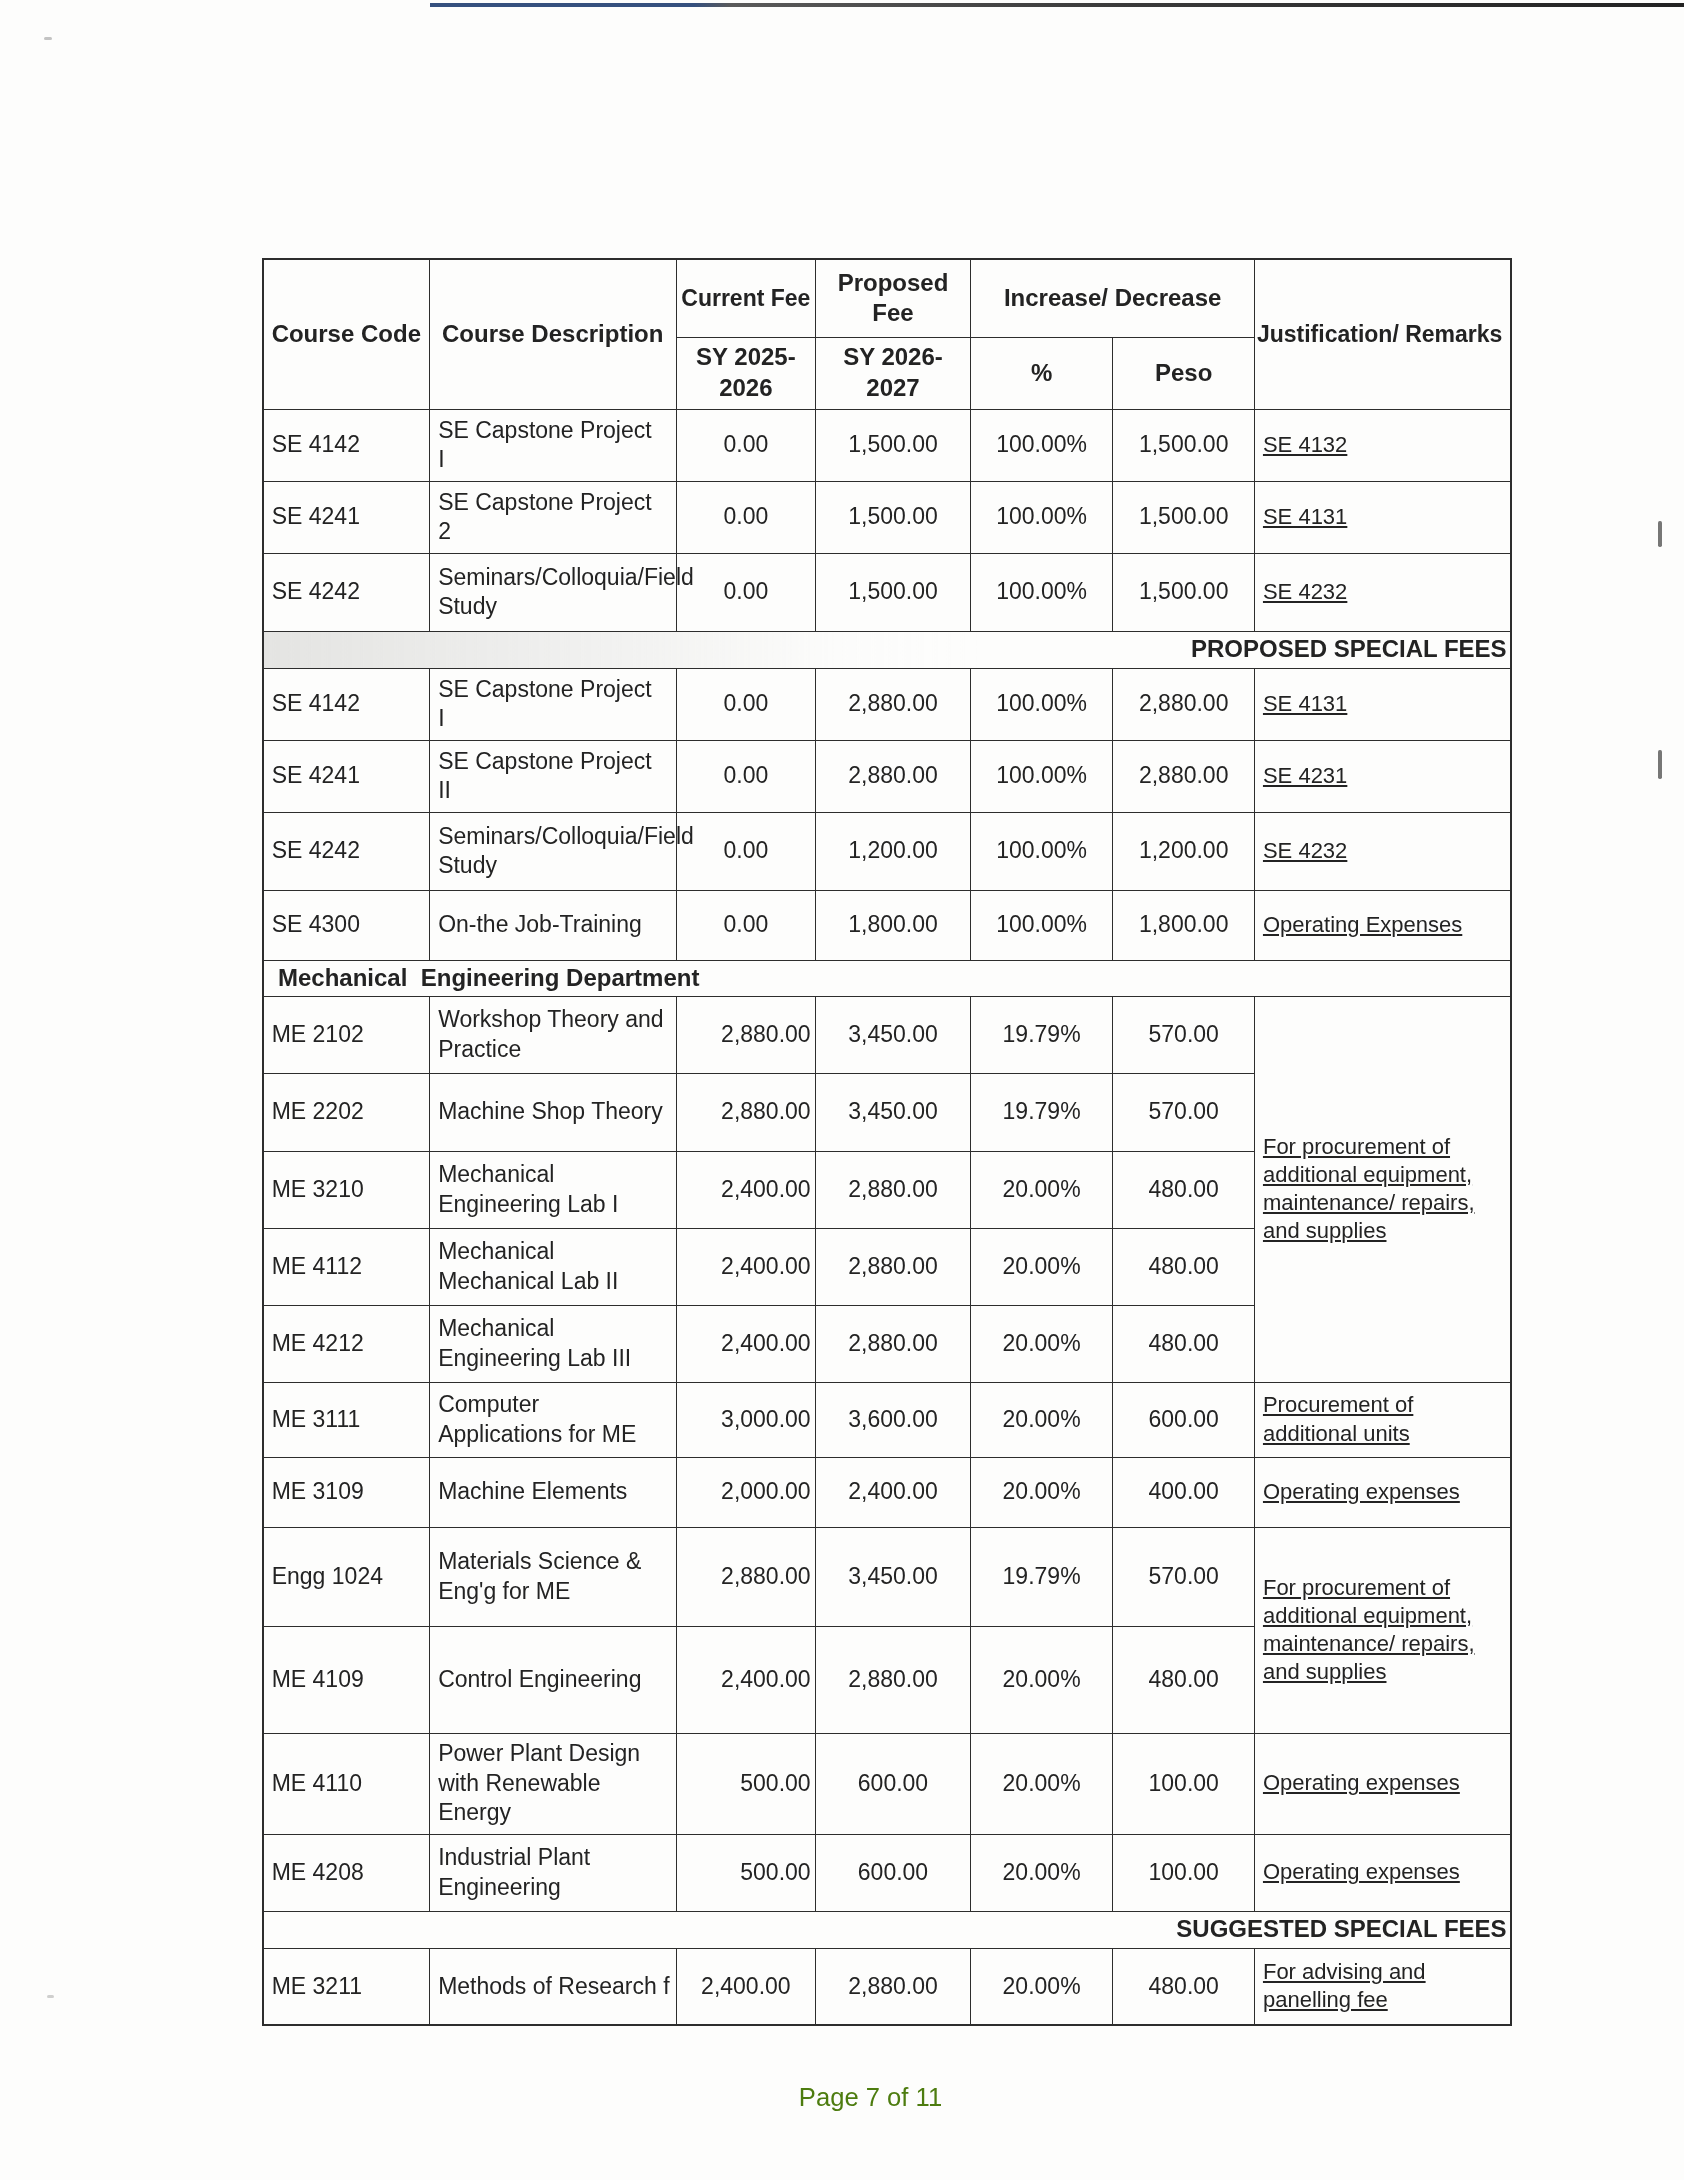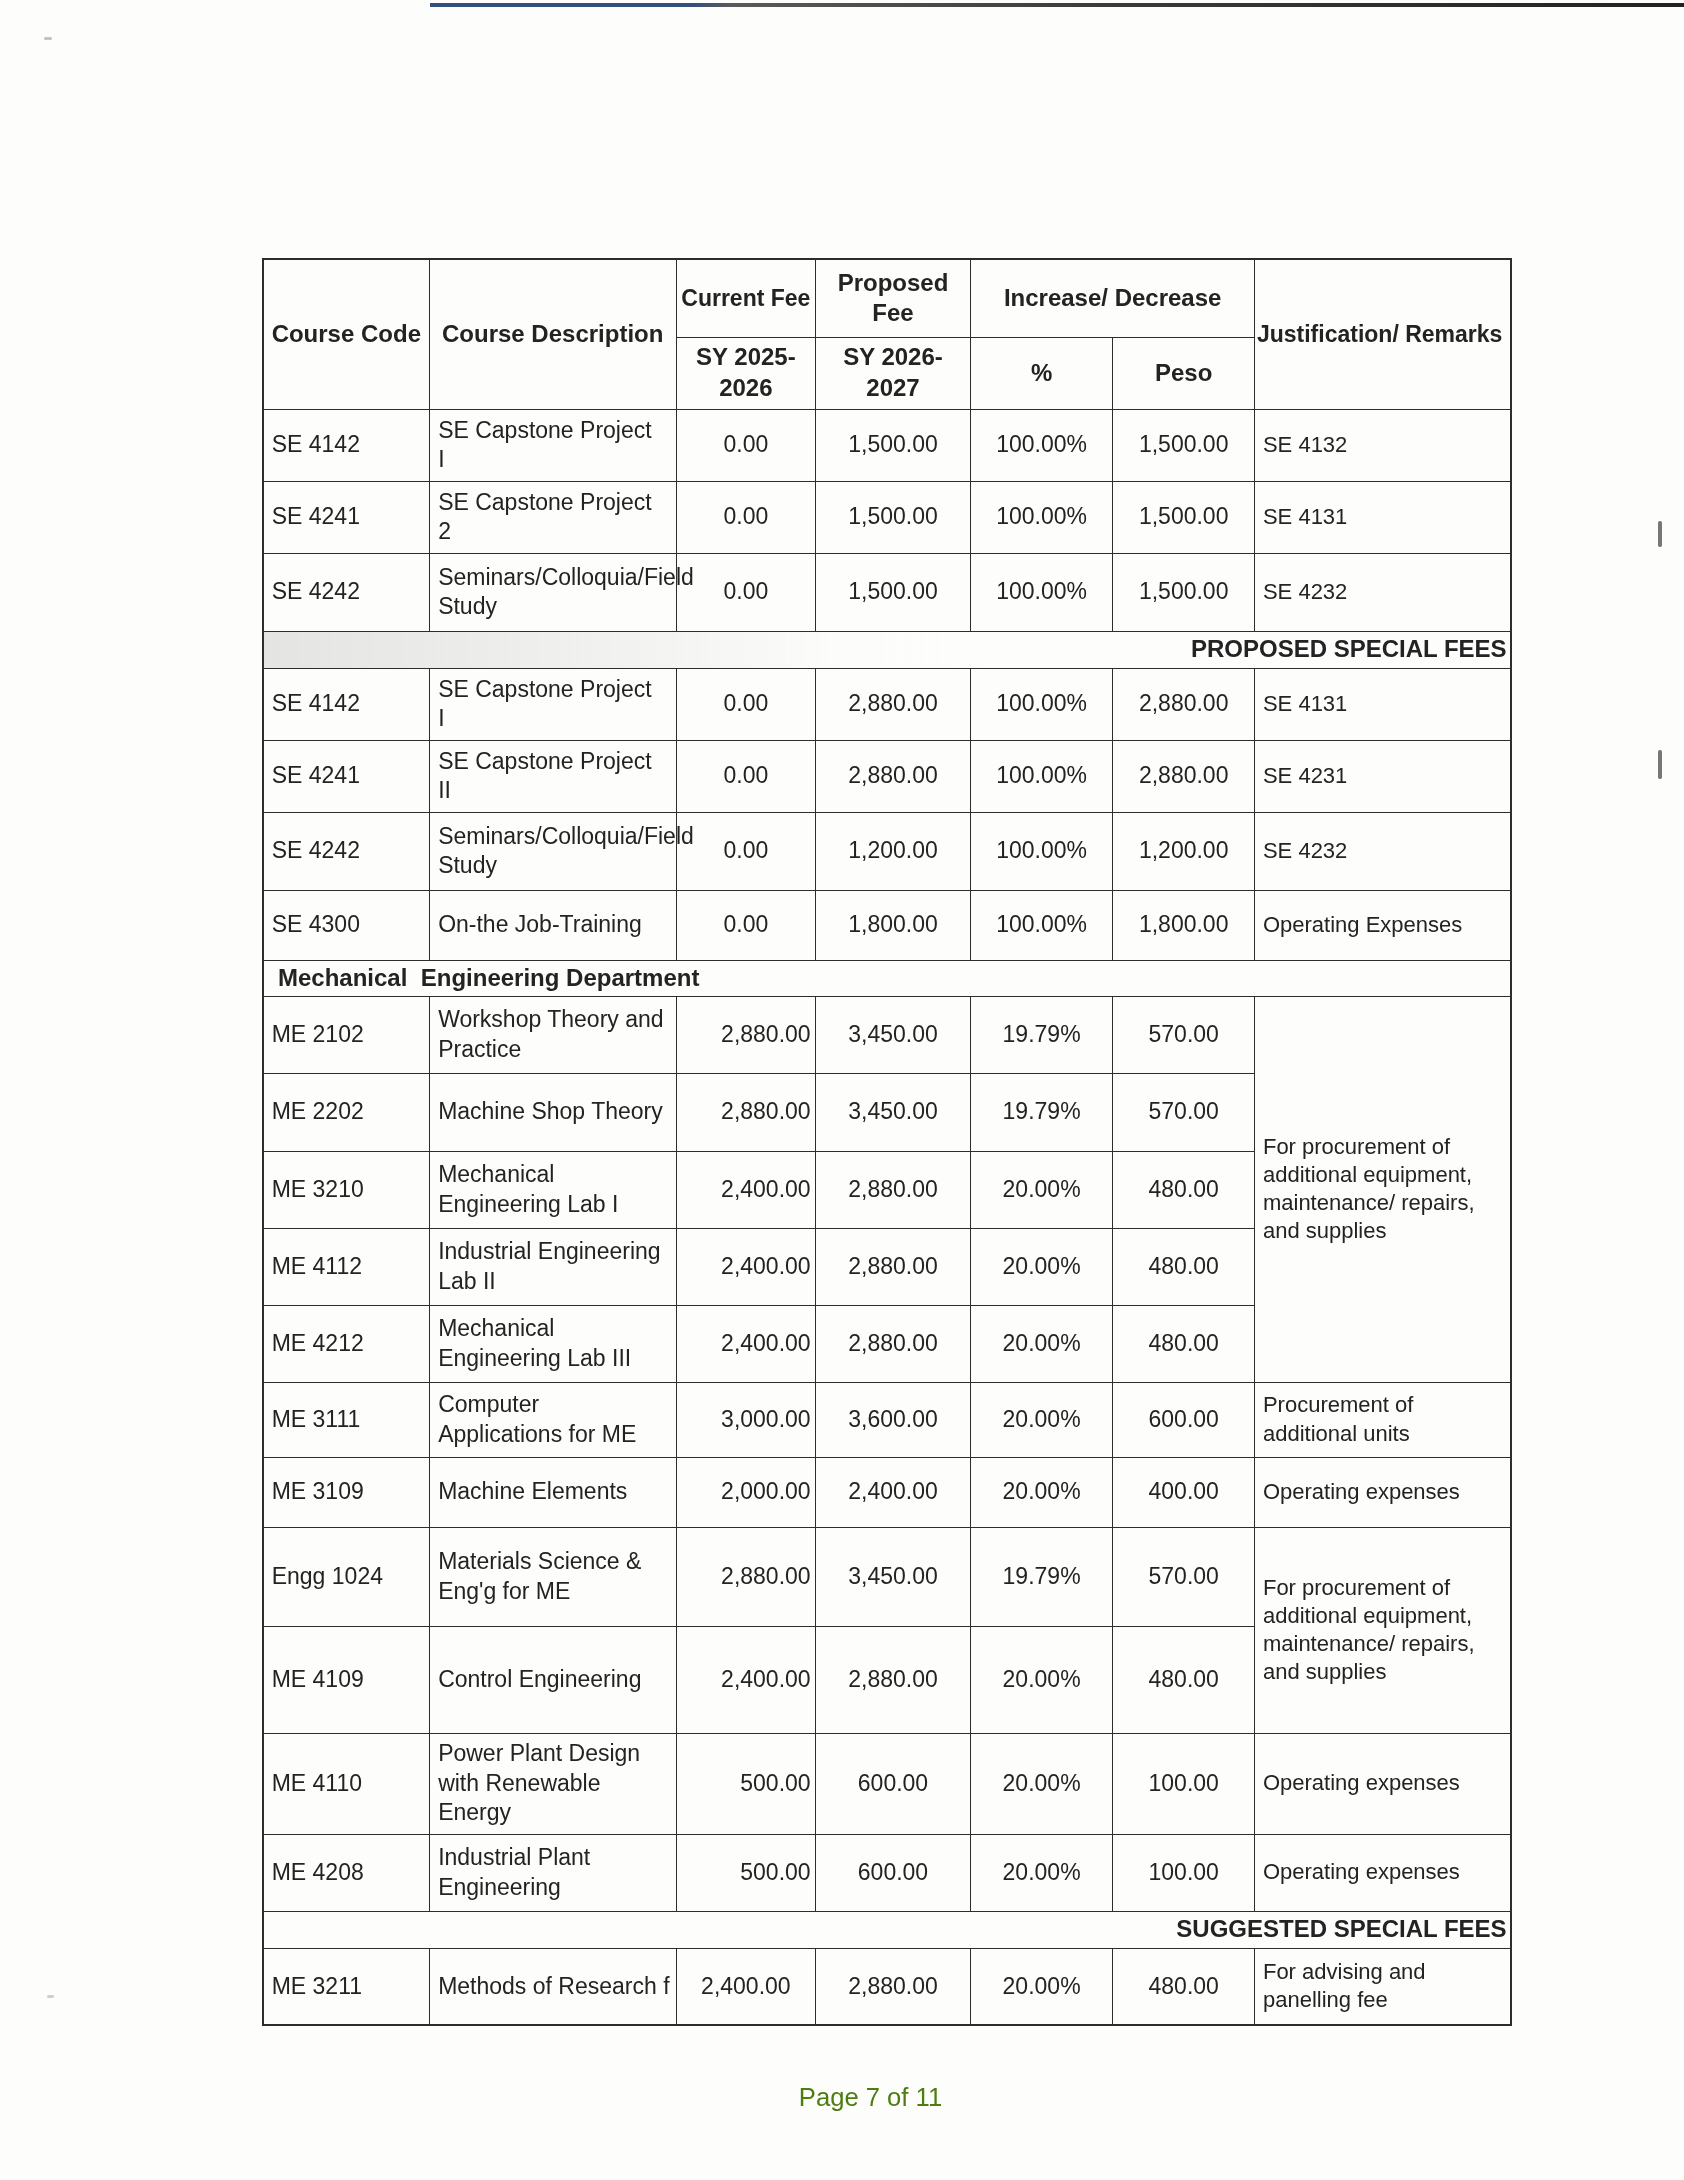--- a/index.html
+++ b/index.html
@@ -38,21 +38,21 @@
   }
   .fees th{font-weight:bold;text-align:center;font-size:24px;}
   th.nowrap{white-space:nowrap;font-size:23px;}
   th.propfee{padding:0 19px;}
   th.justhdr{text-align:left;padding:0 1.7px;white-space:nowrap;font-size:23px;}
   td.code{text-align:left;padding-left:7.7px;}
   td.desc{text-align:left;padding-left:8.5px;padding-right:12px;}
   td.desc.clip{white-space:nowrap;overflow:hidden;}
   td.num{text-align:center;}
   td.num.rt{text-align:right;padding-right:4.3px;}
-  td.just{text-align:left;padding-left:7.7px;padding-right:5.1px;font-size:22px;}
+  td.just{text-align:left;padding-left:7.7px;padding-right:5.1px;font-size:22px;text-decoration:underline;}
   td.band{text-align:right;font-weight:bold;font-size:24px;}
   td.band.smudge{background:linear-gradient(to right,rgba(175,175,172,.32) 0%,rgba(195,195,192,.18) 30%,rgba(230,230,228,.05) 46%,transparent 60%);}
   td.band-left{text-align:left;font-weight:bold;font-size:24px;padding-left:14px;white-space:pre-wrap;}
   .footer{
     position:absolute;left:0;top:2083px;width:100%;
     text-align:center;
     font-size:25.6px;color:#4d7c0f;
     padding-left:56px;box-sizing:border-box;
   }
 </style>
@@ -185,21 +185,21 @@
       <tr style="height:77px">
         <td class="code">ME 3210</td>
         <td class="desc">Mechanical Engineering Lab I</td>
         <td class="num rt">2,400.00</td>
         <td class="num">2,880.00</td>
         <td class="num">20.00%</td>
         <td class="num">480.00</td>
       </tr>
       <tr style="height:77px">
         <td class="code">ME 4112</td>
-        <td class="desc">Industrial Engineering Lab II</td>
+        <td class="desc">Mechanical Mechanical Lab II</td>
         <td class="num rt">2,400.00</td>
         <td class="num">2,880.00</td>
         <td class="num">20.00%</td>
         <td class="num">480.00</td>
       </tr>
       <tr style="height:77px">
         <td class="code">ME 4212</td>
         <td class="desc">Mechanical Engineering Lab III</td>
         <td class="num rt">2,400.00</td>
         <td class="num">2,880.00</td>

